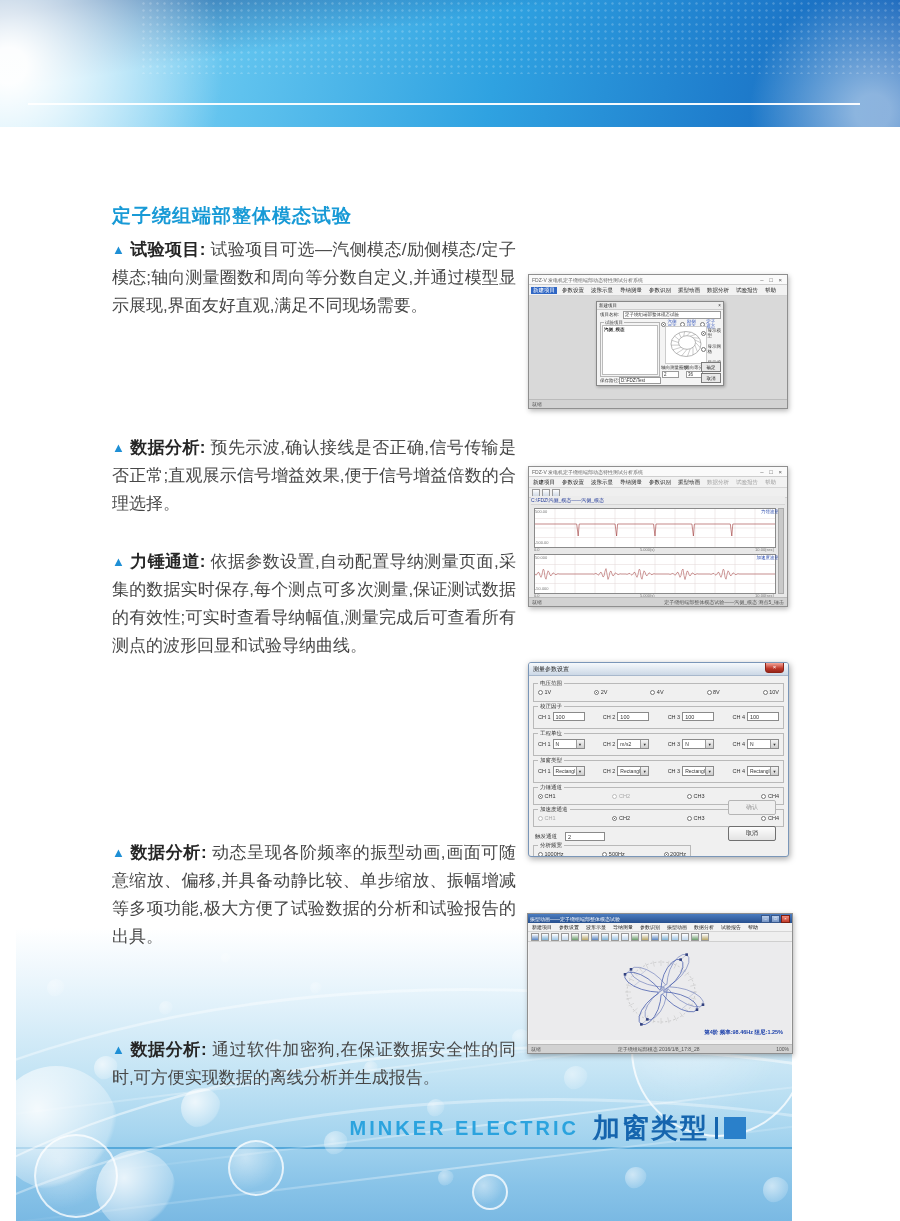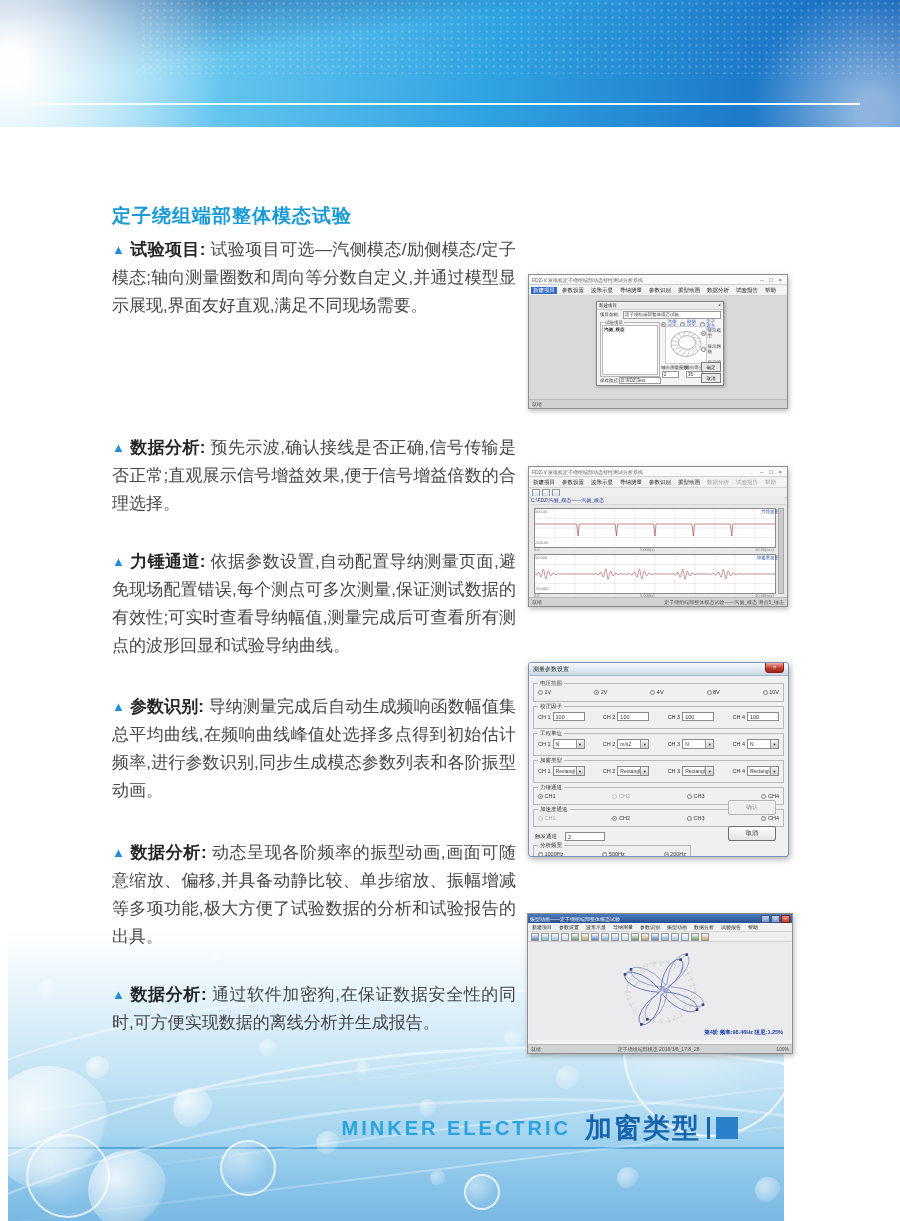--- a/index.html
+++ b/index.html
@@ -81,21 +81,21 @@
   
   .btb{height:9px;background:linear-gradient(#4a7cc0,#27508f);display:flex;align-items:center;justify-content:space-between;
        padding:0 2px;font-size:5px;color:#fff}
   .bwc{display:flex;gap:1px}
   .bwb{width:7px;height:6px;background:linear-gradient(#b9cdea,#7694c4);border:1px solid #38588c;color:#fff;font-size:4px;
        line-height:5px;text-align:center}
   .bwb.red{background:linear-gradient(#ef8a7d,#c23a28);border-color:#7d1f12}
   .canvas4{position:absolute;left:1px;right:1px;background:#ebebed;border-top:1px solid #cfcfcf}
   .minfo{position:absolute;right:8px;bottom:4px;font-size:5.5px;font-weight:bold;color:#1a3faa}
   
-  .ftr{position:absolute;left:8px;top:928px;width:776px;height:293px;z-index:1;overflow:hidden;
+  .ftr{position:absolute;left:16px;top:928px;width:776px;height:293px;z-index:1;overflow:hidden;
     background:linear-gradient(180deg,rgba(226,243,252,0) 0%,rgba(214,236,249,.55) 20%,#c6e5f5 48%,#a6d5ef 70%,#88c3e8 88%,#7ab9e3 100%)}
   .stk{position:absolute;height:2px;background:linear-gradient(90deg,rgba(255,255,255,0),rgba(255,255,255,.85),rgba(255,255,255,0));transform:rotate(-7deg)}
   .arc{position:absolute;border-radius:50%;border-top:3px solid rgba(255,255,255,.7)}
   .bf{position:absolute;border-radius:50%;background:radial-gradient(circle at 35% 35%, rgba(255,255,255,.95), rgba(255,255,255,.3) 66%, rgba(255,255,255,0) 70%)}
   .br{position:absolute;border-radius:50%;border:2px solid rgba(255,255,255,.75);
       background:radial-gradient(circle at 30% 30%, rgba(255,255,255,.45), rgba(255,255,255,.03) 62%)}
   .brand{position:absolute;top:182px;right:46px;display:flex;align-items:center;gap:14px;z-index:2}
   .brand-en{font-size:20px;font-weight:bold;color:#2ba3de;letter-spacing:3px;white-space:nowrap}
   .brand-cn{font-size:27px;font-weight:bold;color:#1565ae;letter-spacing:2px;white-space:nowrap}
   .brand-bar{width:3px;height:22px;background:#1565ae;margin-left:-8px}
@@ -158,29 +158,26 @@
 
   <div class="sec-title">定子绕组端部整体模态试验</div>
 
   <div class="feat" style="top:236px">
     <span class="tri">▲</span><b>试验项目:</b> <span>试验项目可选—汽侧模态/励侧模态/定子模态;轴向测量圈数和周向等分数自定义,并通过模型显示展现,界面友好直观,满足不同现场需要。</span>
   </div>
   <div class="feat" style="top:434px">
     <span class="tri">▲</span><b>数据分析:</b> <span>预先示波,确认接线是否正确,信号传输是否正常;直观展示信号增益效果,便于信号增益倍数的合理选择。</span>
   </div>
   <div class="feat" style="top:548px">
-    <span class="tri">▲</span><b>力锤通道:</b> <span>依据参数设置,自动配置导纳测量页面,避免现场配置错误,每个测点可多次测量,保证测试数据的有效性;可实时查看导纳幅值,测量完成后可查看所有测点的波形回显和试验导纳曲线。</span>
-  </div>
-  <div class="feat" style="top:693px">
-    <span class="tri">▲</span><b>参数识别:</b> <span>导纳测量完成后自动生成频响函数幅值集总平均曲线,在频响曲线峰值处选择多点得到初始估计频率,进行参数识别,同步生成模态参数列表和各阶振型动画。</span>
+    <span class="tri">▲</span><b>力锤通道:</b> <span>依据参数设置,自动配置导纳测量页面,采集的数据实时保存,每个测点可多次测量,保证测试数据的有效性;可实时查看导纳幅值,测量完成后可查看所有测点的波形回显和试验导纳曲线。</span>
   </div>
   <div class="feat" style="top:839px">
     <span class="tri">▲</span><b>数据分析:</b> <span>动态呈现各阶频率的振型动画,画面可随意缩放、偏移,并具备动静比较、单步缩放、振幅增减等多项功能,极大方便了试验数据的分析和试验报告的出具。</span>
   </div>
-  <div class="feat" style="top:981px">
+  <div class="feat" style="top:1036px">
     <span class="tri">▲</span><b>数据分析:</b> <span>通过软件加密狗,在保证数据安全性的同时,可方便实现数据的离线分析并生成报告。</span>
   </div>
 
   <div class="win" style="left:528px;top:274px;width:258px;height:133px">
     <div class="tb">
       <span class="tbt">FDZ-V 发电机定子绕组端部动态特性测试分析系统</span>
       <span class="wc">–  □  ×</span>
     </div>
     <div class="mb">
         <span class="mi sel">新建项目</span>

